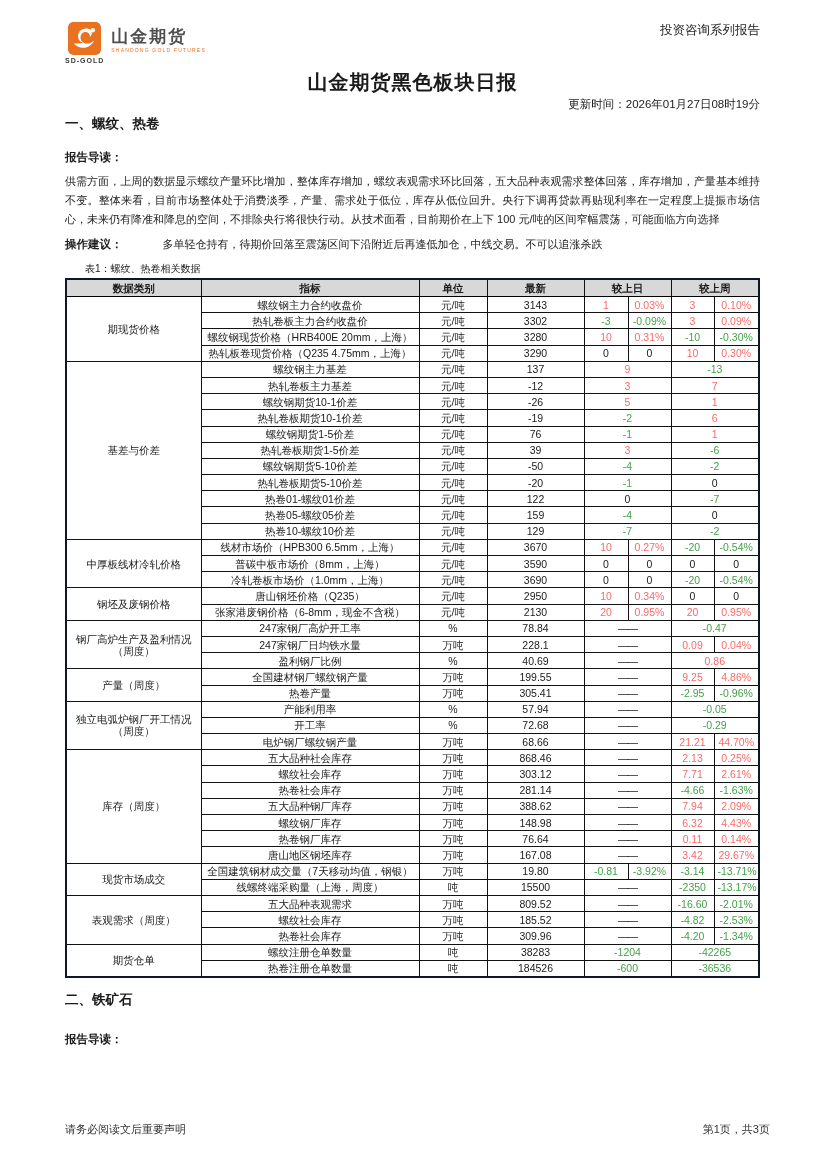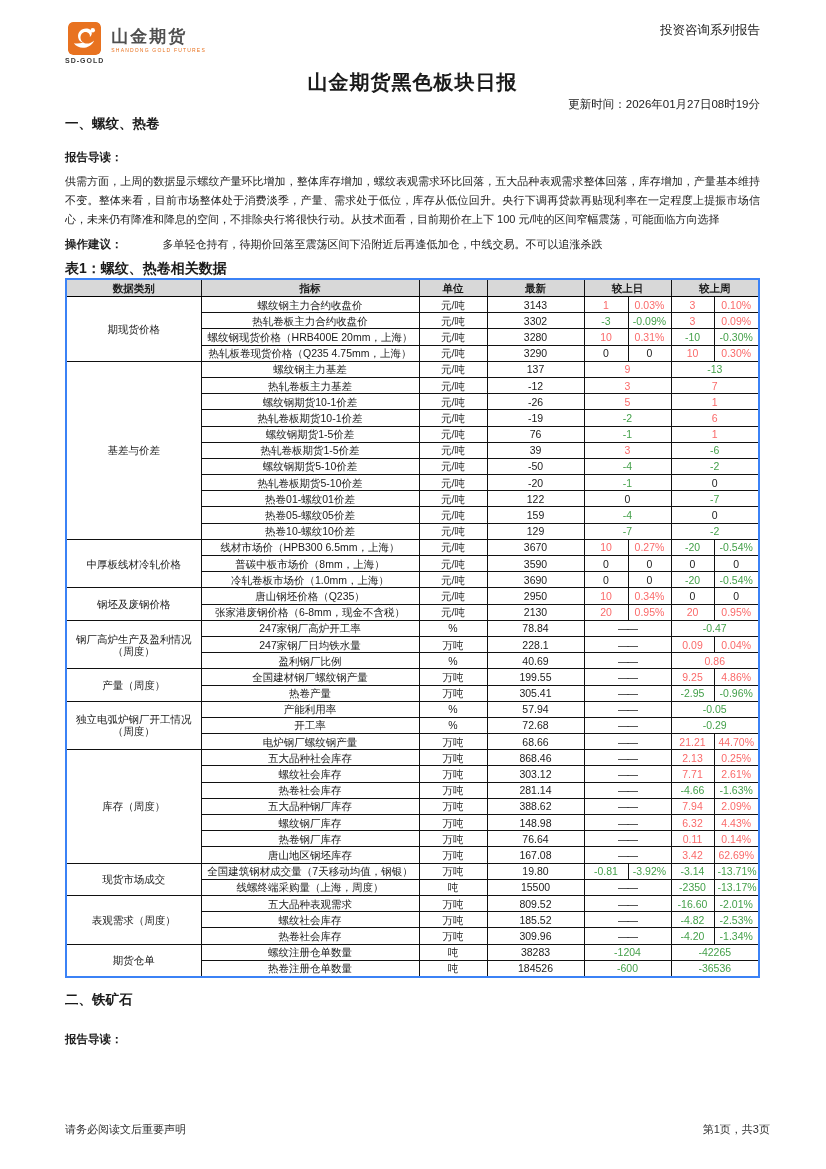--- a/index.html
+++ b/index.html
@@ -21,26 +21,26 @@
   .title{text-align:center;font-size:20px;font-weight:bold;margin-top:2px;line-height:24px;letter-spacing:1px;}
   .update{text-align:right;font-size:11.5px;color:#222;margin-top:2px;line-height:16px;}
 
   .h2{font-size:13.5px;font-weight:bold;margin-top:4px;line-height:16px;}
   .lbl{font-size:11.5px;font-weight:bold;}
   .guide-lbl{margin-top:18px;line-height:14px;}
   .body-text{margin-top:8px;font-size:11px;line-height:19px;text-align:justify;color:#222;}
   .advice{margin-top:8px;font-size:11px;line-height:15px;color:#222;}
   .advice .lbl{margin-right:40px;}
 
-  .caption{margin-top:10px;margin-bottom:3px;font-size:14px;font-weight:bold;line-height:13px;}
+  .caption{margin-top:10px;margin-bottom:3px;font-size:10px;font-weight:normal;line-height:13px;margin-left:20px;}
 
   table.data{border-collapse:collapse;table-layout:fixed;width:695px;font-size:10.5px;}
   table.data th,table.data td{border:1px solid #111;height:15.2px;padding:0 3px;
        text-align:center;vertical-align:middle;line-height:12px;overflow:hidden;}
-  table.data{border:2px solid #3b82f6;}
+  table.data{border:2px solid #0f172a;}
   table.data thead th{background:var(--hdrbg);font-weight:bold;border-bottom:1.5px solid #000;height:16px;}
   td.ind{text-align:left;padding-left:5px;}
   td.cat{font-size:10.5px;}
   tr.group-start td{border-top:1.4px solid #000;}
   .up{color:var(--up);}
   .dn{color:var(--dn);}
   .neu{color:#1a1a1a;}
   td.dash{letter-spacing:-1px;color:#1a1a1a;}
 
   .s2{margin-top:14px;}
@@ -382,21 +382,21 @@
             <td class="dash" colspan="2">——</td>
             <td class="up">0.11</td>
             <td class="up">0.14%</td>
           </tr>
           <tr>
             <td class="ind">唐山地区钢坯库存</td>
             <td>万吨</td>
             <td>167.08</td>
             <td class="dash" colspan="2">——</td>
             <td class="up">3.42</td>
-            <td class="up">62.69%</td>
+            <td class="up">29.67%</td>
           </tr>
           <tr class="group-start">
             <td class="cat" rowspan="2">现货市场成交</td>
             <td class="ind">全国建筑钢材成交量（7天移动均值，钢银）</td>
             <td>万吨</td>
             <td>19.80</td>
             <td class="dn">-0.81</td>
             <td class="dn">-3.92%</td>
             <td class="dn">-3.14</td>
             <td class="dn">-13.71%</td>

